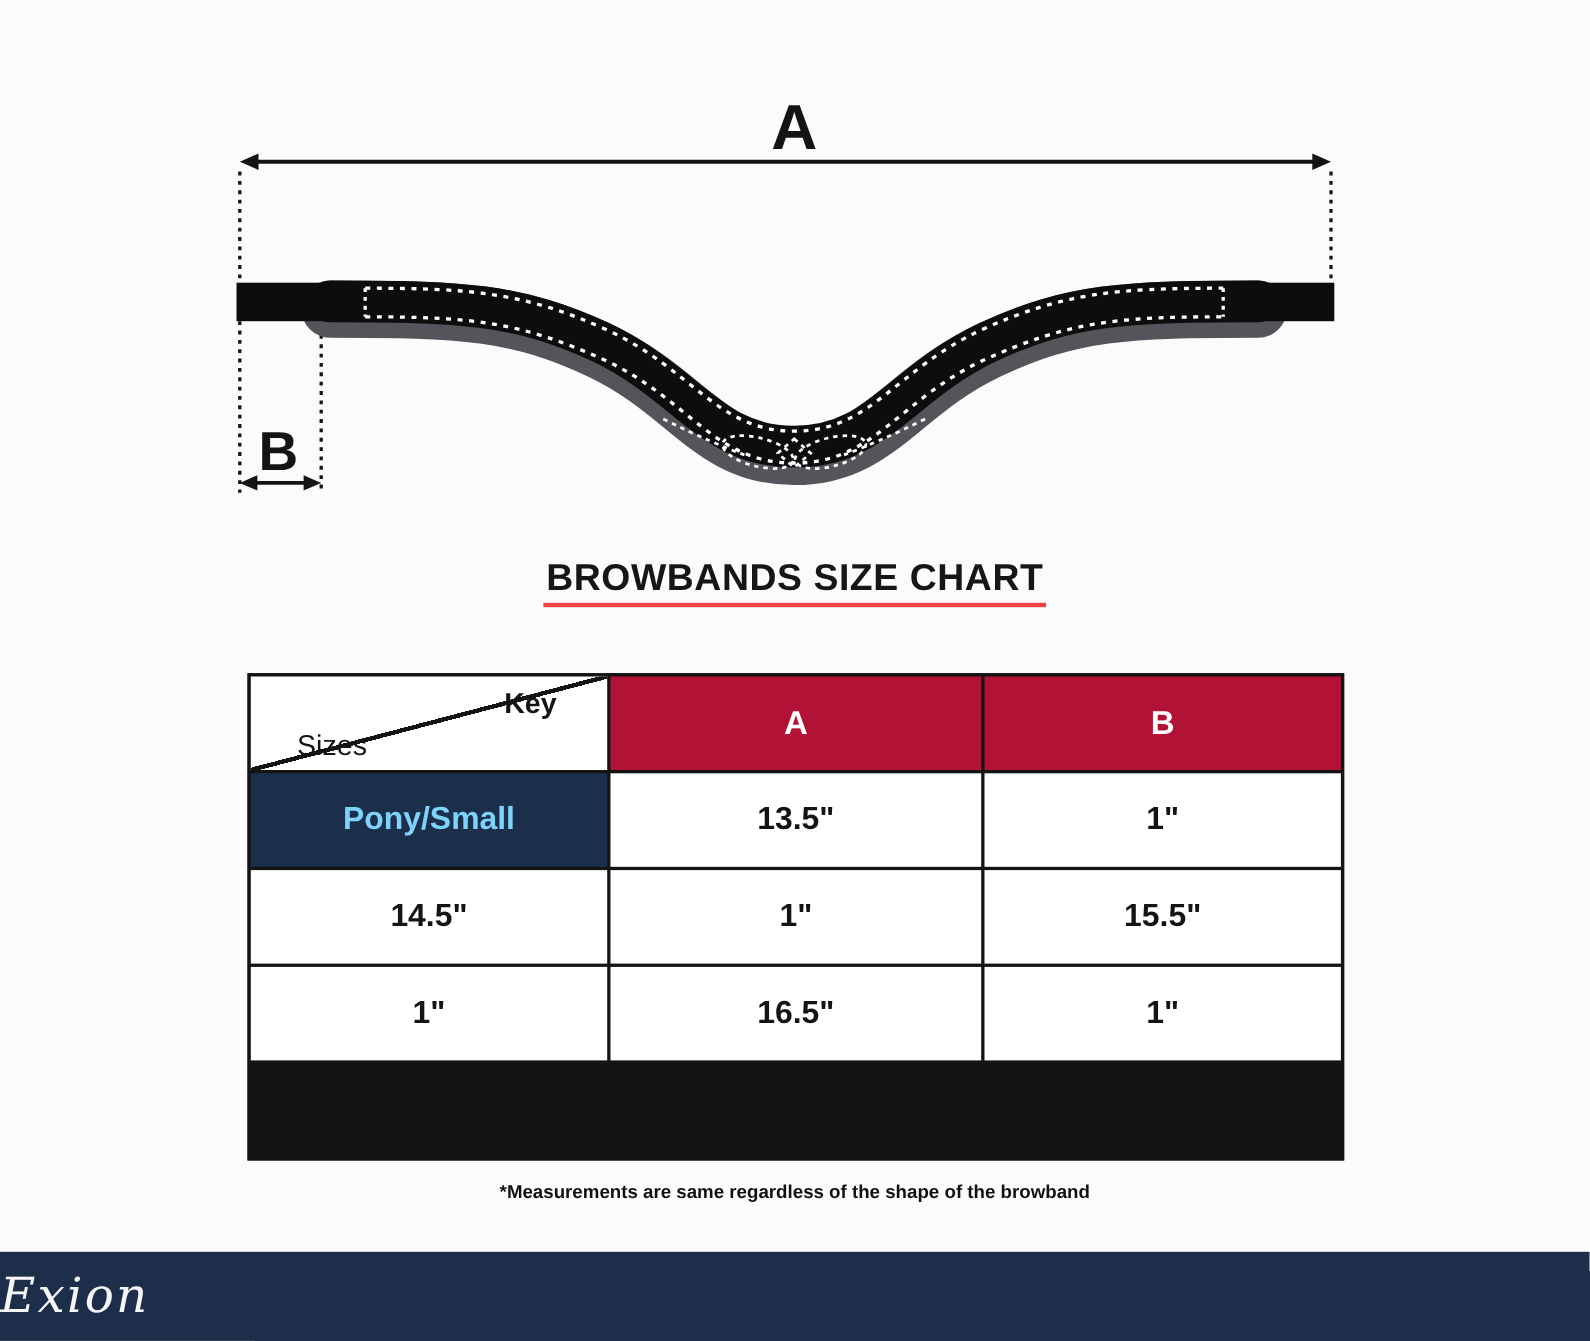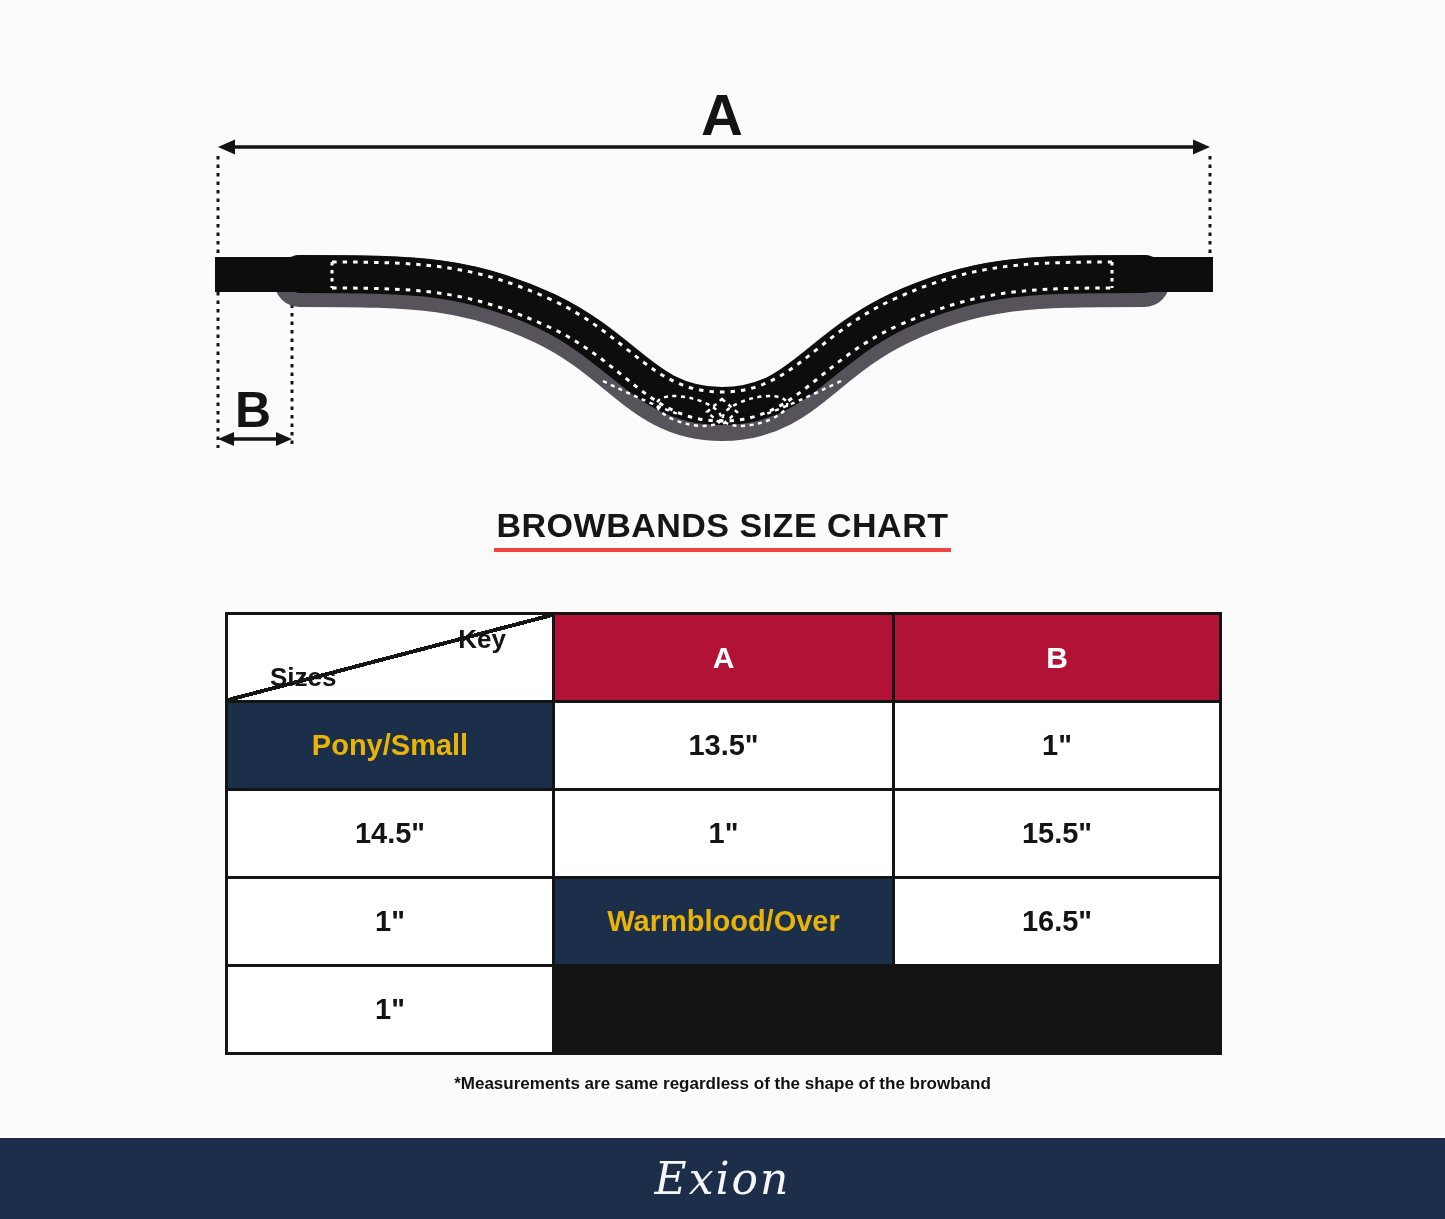--- a/index.html
+++ b/index.html
@@ -49,38 +49,38 @@
     background-image: linear-gradient(to bottom right,
       transparent calc(50% - 2px), #141414 calc(50% - 2px),
       #141414 calc(50% + 2px), transparent calc(50% + 2px));
   }
   .head-corner .key-label {
     position: absolute; top: 9px; right: 46px;
     font-size: 26px; font-weight: bold; color: #141414; margin-left: 22px;
   }
   .head-corner .sizes-label {
     position: absolute; bottom: 7px; left: 42px;
-    font-size: 26px; font-weight: bold; color: #141414;
+    font-size: 26px; font-weight: normal; color: #141414;
   }
-  .cell.row-label { background: #1c2f4a; color: #eab308; font-size: 29px; }
+  .cell.row-label { background: #1c2f4a; color: #7dd3fc; font-size: 29px; }
   .cell.row-value { background: #ffffff; color: #141414; font-size: 29px; }
 
   
   .footnote {
     position: absolute; top: 1074px; left: 0; width: 100%;
     text-align: center;
     font-size: 17px; font-weight: bold; color: #111111;
   }
 
   
   .footer-bar {
     position: absolute; left: 0; bottom: 0;
     width: 100%; height: 81px;
     background: #1c2e49;
-    display: flex; align-items: center; justify-content: center;
+    display: flex; align-items: center; justify-content: flex-start;
   }
   .brand-script {
     font-family: "DejaVu Serif", serif;
     font-style: italic;
     font-size: 44px;
     color: #f5f6f8;
     letter-spacing: 2px;
   }
 </style>
 </head>
@@ -146,21 +146,20 @@
   <div class="cell row-label">Pony/Small</div>
   <div class="cell row-value">13.5"</div>
   <div class="cell row-value">1"</div>
 
   <div class="cell row-value">14.5"</div>
   <div class="cell row-value">1"</div>
 
   <div class="cell row-value">15.5"</div>
   <div class="cell row-value">1"</div>
 
-  <div class="cell row-label">Warmblood/Over</div>
   <div class="cell row-value">16.5"</div>
   <div class="cell row-value">1"</div>
 </div>
 
 <div class="footnote">*Measurements are same regardless of the shape of the browband</div>
 
 <div class="footer-bar">
   <span class="brand-script">Exion</span>
 </div>
 

